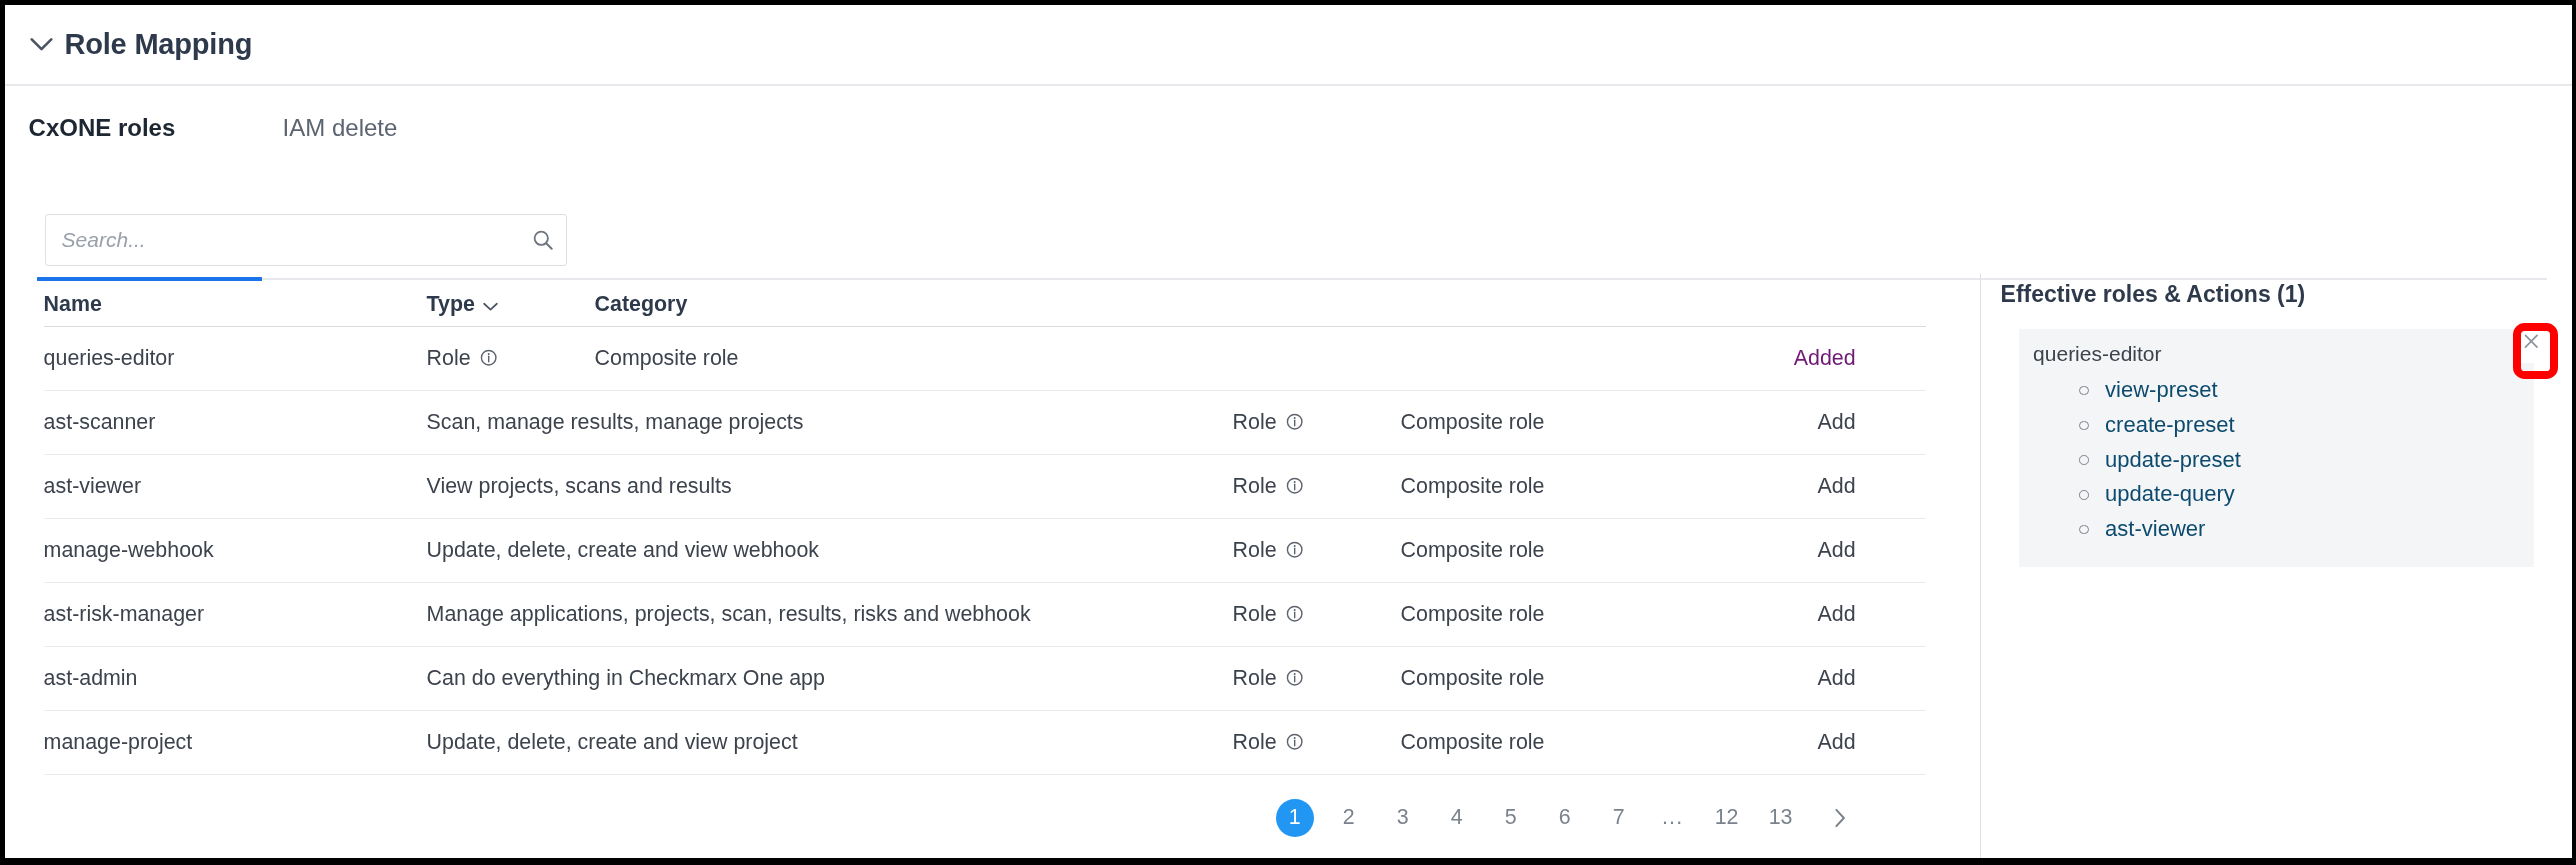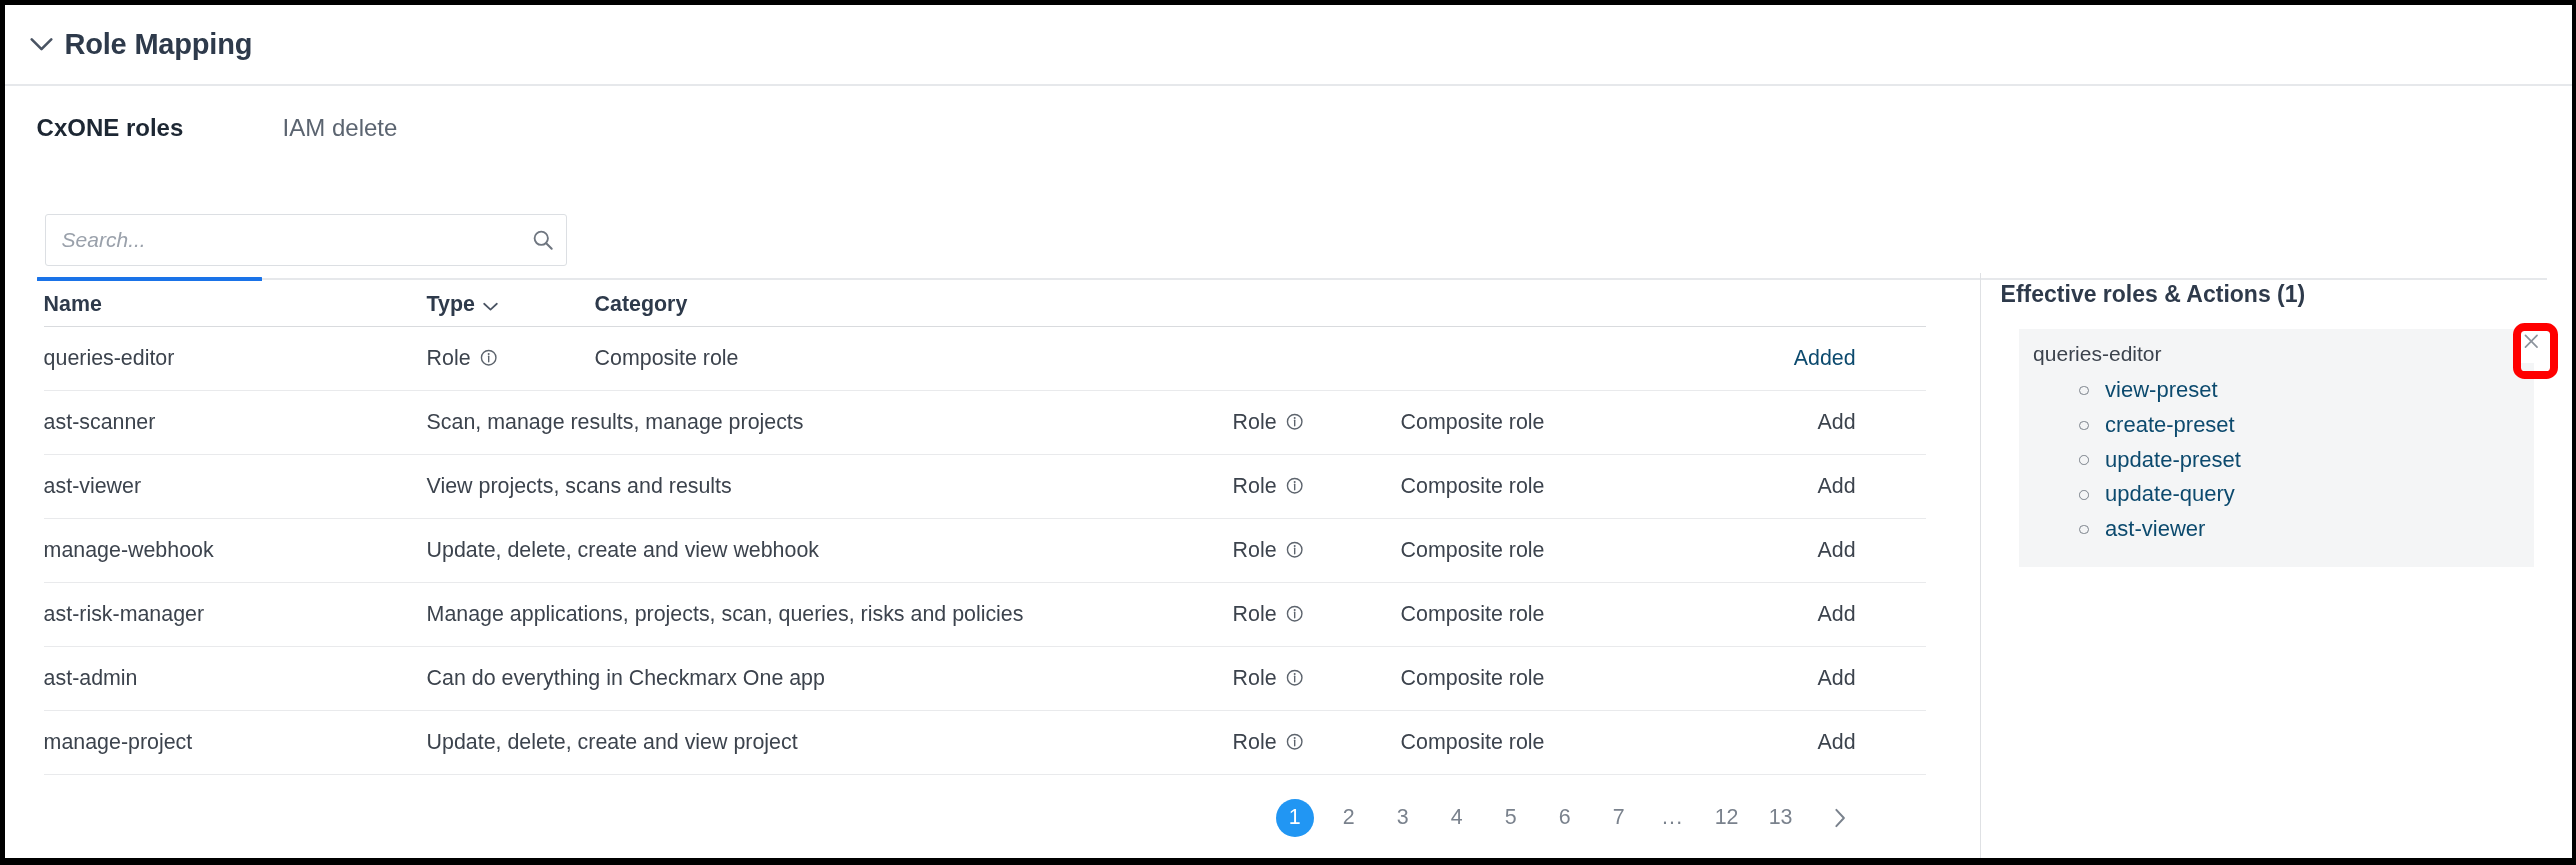--- a/index.html
+++ b/index.html
@@ -53,21 +53,21 @@
     top: 8px;
     font-size: 24px;
     color: #4a5463;
     cursor: pointer;
     padding-bottom: 5.8px;
   }
   .tab.active {
     font-weight: bold;
     color: #1d2733;
   }
-  #tab-cxone { left: 32px; }
+  #tab-cxone { left: 24px; }
   #tab-iam   { left: 278px; color: #5b6470; }
   #tabs-baseline {
     position: absolute; left: 32px; top: 172px;
     width: 2510px; height: 2.3px;
     background: #e6e8eb;
   }
   #tab-active-underline {
     position: absolute; left: 32px; top: 171px;
     width: 225px; height: 4.6px;
     background: #1a73e8;
@@ -128,21 +128,21 @@
   .data-row:first-of-type { border-top: 1.7px solid #d9dbde; }
   #table-bottom-rule {
     width: 1882px; height: 1.7px; background: #e9eaec;
   }
   .c-name  { width: 383px; }
   .c-desc  { width: 806px; }
   .c-type  { width: 168px; display:flex; align-items:center; gap: 9.3px; }
   .c-cat   { width: 348px; }
   .c-act   { flex: 1; text-align: right; padding-right: 70px; }
   .action-link { cursor: pointer; color: #3c434d; }
-  .action-link.added { color: #0c4a6e; cursor: default; }
+  .action-link.added { color: #701a75; cursor: default; }
   .info-icon { display: inline-flex; cursor: pointer; }
 
   
   #pagination {
     position: absolute;
     left: 39px; top: 794px;
     width: 1882px;
     display: flex; align-items: center; justify-content: flex-end;
     padding-right: 58px;
     gap: 0px;
@@ -335,21 +335,21 @@
                 <circle cx="15" cy="8.6" r="1.7" fill="#5d646d"></circle>
                 <line x1="15" y1="12.6" x2="15" y2="22" stroke="#5d646d" stroke-width="2.4" stroke-linecap="round"></line>
               </svg>
             </span>
           </div>
           <div class="c-cat">Composite role</div>
           <div class="c-act"><span class="action-link">Add</span></div>
         </div>
         <div class="trow data-row">
           <div class="c-name">ast-risk-manager</div>
-          <div class="c-desc">Manage applications, projects, scan, queries, risks and policies</div>
+          <div class="c-desc">Manage applications, projects, scan, results, risks and webhook</div>
           <div class="c-type">
             <span>Role</span>
             <span class="info-icon">
               <svg width="17.4" height="17.4" viewBox="0 0 30 30">
                 <circle cx="15" cy="15" r="12.5" fill="none" stroke="#5d646d" stroke-width="2.4"></circle>
                 <circle cx="15" cy="8.6" r="1.7" fill="#5d646d"></circle>
                 <line x1="15" y1="12.6" x2="15" y2="22" stroke="#5d646d" stroke-width="2.4" stroke-linecap="round"></line>
               </svg>
             </span>
           </div>

